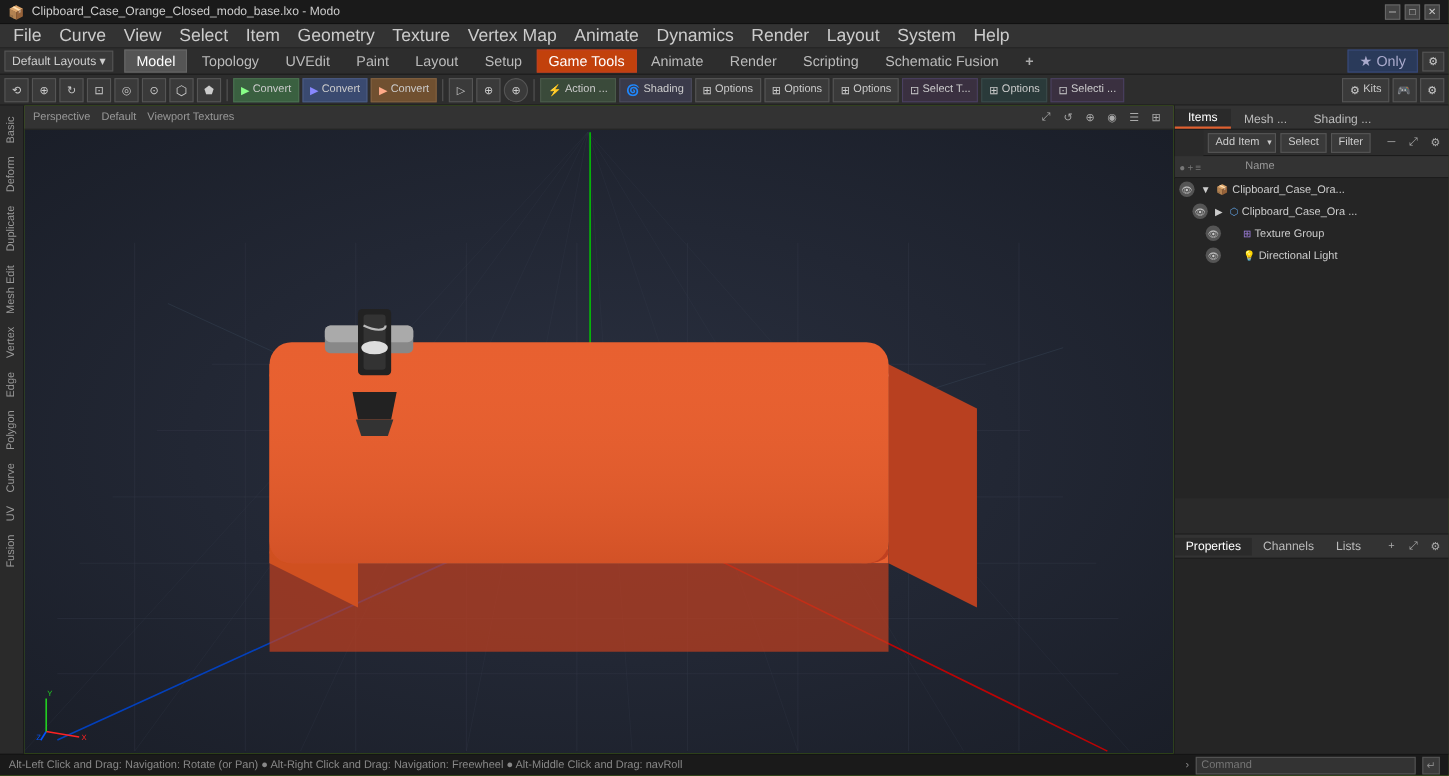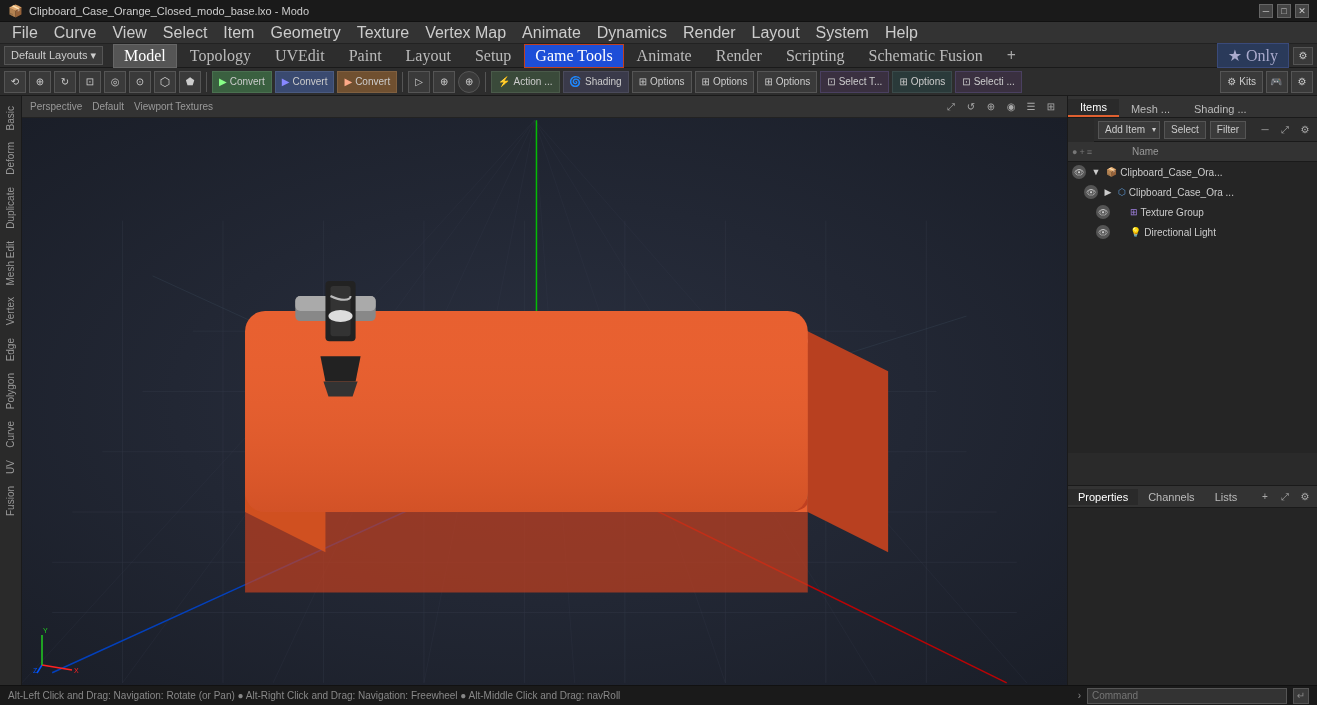--- a/index.html
+++ b/index.html
@@ -20,23 +20,23 @@
       border-bottom: 1px solid #222; padding: 0 4px;
     }
     .menu-item { padding: 2px 8px; font-size: 16px; color: #ccc; cursor: pointer; }
 
     
     #layout-tabs {
       height: 24px; background: #2d2d2d; display: flex; align-items: center;
       border-bottom: 1px solid #1a1a1a; padding: 0 4px; gap: 2px;
     }
     .layout-dropdown { background: #3a3a3a; border: 1px solid #555; color: #ccc; padding: 2px 6px; font-size: 11px; display: flex; align-items: center; gap: 4px; }
-    .tab-btn { padding: 2px 10px; font-size: 16px; color: #bbb; cursor: pointer; border: 1px solid transparent; font-family: Liberation Serif, serif; }
+    .tab-btn { padding: 2px 10px; font-size: 13px; color: #bbb; cursor: pointer; border: 1px solid transparent; }
     .tab-btn.active { background: #555; border-color: #666; color: #fff; }
-    .tab-btn.highlighted { background: #1d4ed8; color: #fff; border-color: #c04020; }
+    .tab-btn.highlighted { background: #c2410c; color: #fff; border-color: #c04020; }
     .tab-spacer { flex: 1; }
     .tab-right-btns { display: flex; gap: 4px; align-items: center; justify-content: flex-end; }
     .icon-btn { width: 20px; height: 18px; background: #3a3a3a; border: 1px solid #555; display: flex; align-items: center; justify-content: center; cursor: pointer; font-size: 10px; color: #ccc; }
 
     
     #toolbar2 {
       height: 28px; background: #2d2d2d; display: flex; align-items: center;
       border-bottom: 1px solid #1a1a1a; padding: 0 4px; gap: 3px;
     }
     .tool-btn { height: 22px; padding: 0 6px; background: #3a3a3a; border: 1px solid #555; color: #ccc; font-size: 10px; cursor: pointer; display: flex; align-items: center; gap: 3px; white-space: nowrap; }

